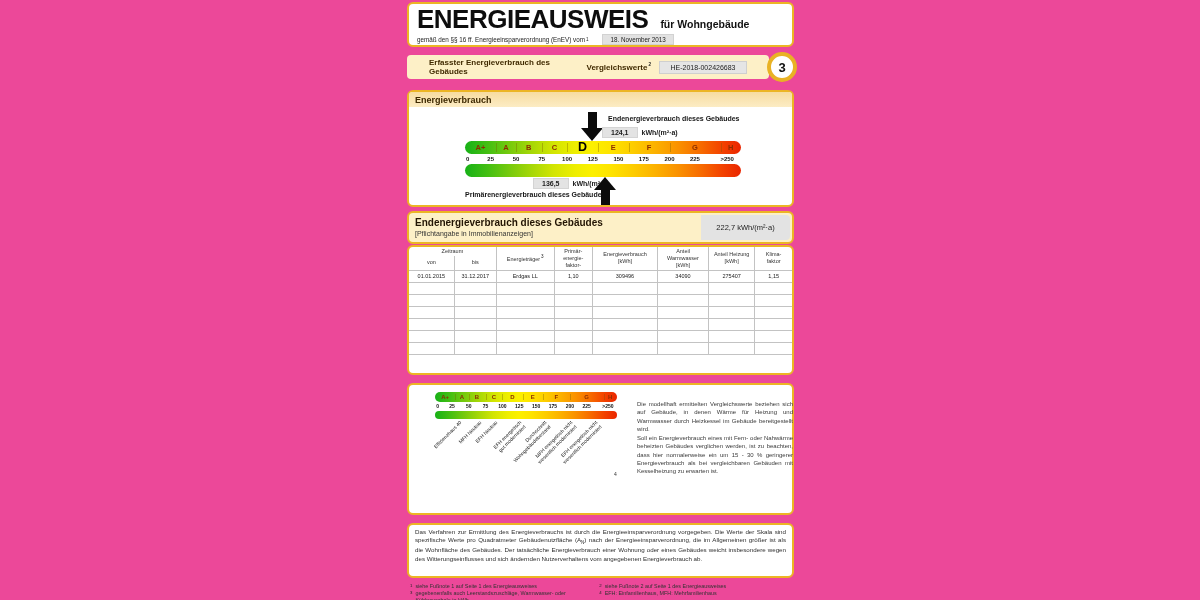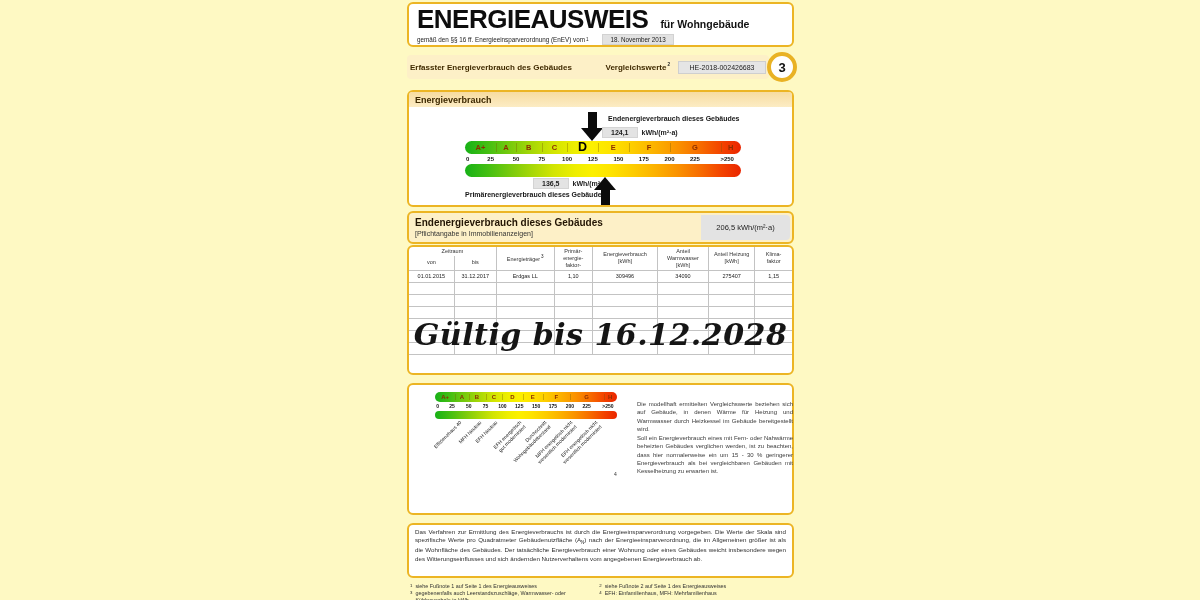--- a/index.html
+++ b/index.html
@@ -1,17 +1,17 @@
 <!DOCTYPE html>
 <html><head>
 <meta charset="utf-8">
 <style>
   * { margin:0; padding:0; box-sizing:border-box; }
   html,body { background:#fff; }
-  .stage { position:relative; width:1200px; height:600px; background:#fef9c3; overflow:hidden;
+  .stage { position:relative; width:1200px; height:600px; background:#ec4899; overflow:hidden;
            font-family:"Liberation Sans", sans-serif; }
   .doc { position:absolute; left:407px; top:0; width:387px; height:600px; }
 
   .gold-box { position:absolute; left:0; width:387px; background:#fff;
               border:2px solid #ecb524; border-radius:6px; }
   .section-head { height:15px; display:flex; align-items:center; padding:0 6px;
                   background:linear-gradient(180deg,#f7dca0 0%,#fcecc4 100%);
                   border-radius:3px 3px 0 0;
                   font-size:9px; font-weight:700; color:#3c2800; }
 
@@ -22,21 +22,21 @@
   .sub-title { font-size:10.5px; font-weight:700; color:#111; }
   .reg-row { display:flex; align-items:center; margin-top:1px; }
   .reg-text { font-size:6.3px; color:#222; }
   sup.fn { font-size:4.6px; color:#222; margin-left:1px; }
   .date-box { margin-left:14px; background:#e2e2e2; border:1px solid #d2d2d2;
               font-size:6.3px; color:#222; padding:1px 7px; }
 
   
   .info-banner { position:absolute; left:0; top:55px; width:362px; height:24px;
                  background:#fdf0c7; border-radius:4px; display:flex; align-items:center;
-                 padding:0 3px; }
+                 padding:0 22px; }
   .banner-title { font-size:8px; font-weight:700; color:#402a00; }
   .banner-spacer { flex:1; }
   .register-label { font-size:8px; font-weight:700; color:#402a00; margin-right:8px; white-space:nowrap; }
   .register-box { background:#e5e5e5; border:1px solid #cfcfcf; font-size:7px; color:#222;
                   padding:2px 6px; min-width:88px; text-align:center; }
   .page-badge { position:absolute; left:360px; top:52px; width:30px; height:30px; border-radius:50%;
                 background:#fff; border:4.5px solid #e9b224; display:flex; align-items:center;
                 justify-content:center; font-size:13px; font-weight:700; color:#111; }
 
   
@@ -206,21 +206,21 @@
         <div class="arrow up" style="left:185px; top:70px; height:28px;">
           <div class="head-up"></div>
           <div class="stem"></div>
         </div>
       </div>
     </div>
 
     <div class="gold-box end-banner">
       <div class="eb-title">Endenergieverbrauch dieses Gebäudes</div>
       <div class="eb-sub">[Pflichtangabe in Immobilienanzeigen]</div>
-      <div class="eb-value">206,5 kWh/(m²·a)</div>
+      <div class="eb-value">222,7 kWh/(m²·a)</div>
     </div>
 
     <div class="gold-box table-box">
       <table class="vt">
         <colgroup>
           <col style="width:11.8%">
             <col style="width:11%">
             <col style="width:15.1%">
             <col style="width:10%">
           <col style="width:17%">
@@ -324,21 +324,20 @@
               <td></td>
               <td></td>
               <td></td>
               <td></td>
               <td></td>
               <td></td>
               <td></td>
             </tr>
       </tbody>
         </table>
-      <div class="stamp">Gültig bis 16.12.2028</div>
     </div>
 
     <div class="gold-box compare-box">
       <div class="compare-body">
         <div class="mini-scale">
           <div class="mini-letter-bar scale-grad">
             <span class="sep" style="left:11.1%"></span>
             <span class="sep" style="left:18.5%"></span>
             <span class="sep" style="left:27.8%"></span>
             <span class="sep" style="left:37%"></span>

